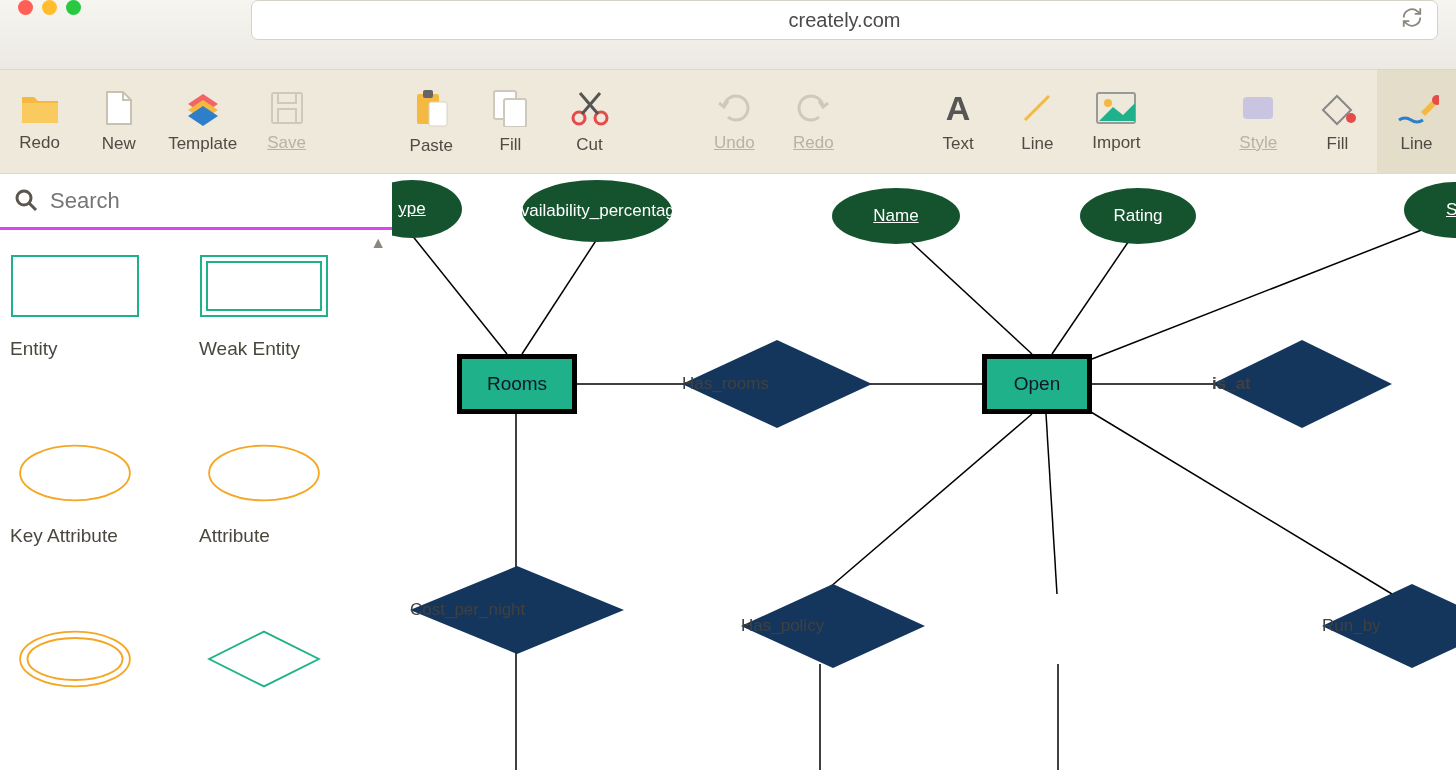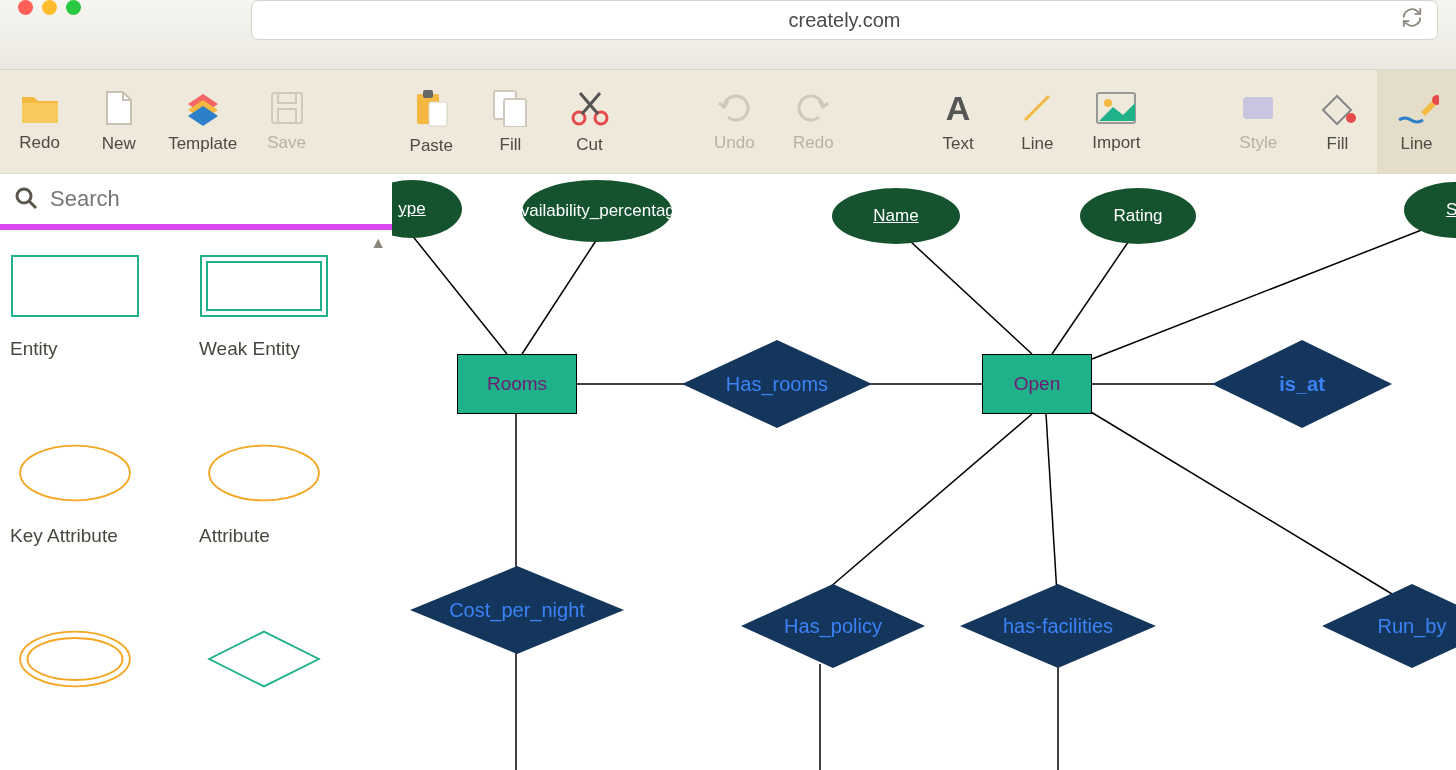--- a/index.html
+++ b/index.html
@@ -39,30 +39,30 @@
     background: #efe9db;
     border-bottom: 1px solid #e0dacb;
     display: flex; align-items: stretch;
   }
   .tool {
     width: 82px;
     display: flex; flex-direction: column; align-items: center; justify-content: center;
     gap: 8px; cursor: pointer; font-size: 17px; color: #4e4b44;
   }
   .tool.wide { width: 92px; }
-  .tool.disabled { color: #b8b2a3; }
+  .tool.disabled { color: #b8b2a3; text-decoration: underline; }
   .tool.active { background: #e4ddc9; }
   .tool-label { font-size: 17px; }
   .spacer { width: 68px; }
   .spacer-lg { width: 65px; }
 
   
   .workspace { display: flex; height: calc(770px - 70px - 104px); }
   .left-panel { width: 392px; background: #fff; display:flex; flex-direction:column; }
-  .search-row { height: 56px; display:flex; align-items:center; padding: 0 14px; border-bottom:6px solid #d946ef;}
+  .search-row { height: 56px; display:flex; align-items:center; padding: 0 14px; border-bottom:3px solid #d946ef;}
   .search-row input {
     border:none; outline:none; flex:1; font-size:22px; color:#9c968a; padding-left:10px;
     background: transparent;
   }
   .shape-lib-title {
     height: 60px; background:#f4f0e4; display:flex; align-items:center;
     padding-left: 14px; font-size:21px; color:#4d4a42;
   }
   .shape-grid {
     flex:1; padding: 24px 10px; display:grid;
@@ -70,33 +70,33 @@
     position: relative;
   }
   .shape-cell { display:flex; flex-direction:column; gap:20px; font-size:19px; color:#4a473f;}
   .shape-thumb { width:130px; height:64px; }
   .scroll-arrow { position:absolute; right:6px; top:4px; color:#8b877d; }
 
   
   .canvas { flex:1; background:#fff; position:relative; overflow:hidden; }
 
   .entity-box {
-    position:absolute; background:#1fb18a; color:#701a75;
+    position:absolute; background:#1fb18a; color:#0f172a;
     display:flex; align-items:center; justify-content:center;
-    font-size:19px; border:1px solid #000000;
+    font-size:19px; border:5px solid #000000;
   }
   .attr-oval {
     position:absolute; background:#14532d; color:#fff;
     border-radius:50%; display:flex; align-items:center; justify-content:center;
     text-align:center; font-size:17px; padding:4px 6px;
   }
   .attr-oval .underline { text-decoration: underline; }
   .rel-diamond {
-    position:absolute; color:#3b82f6; font-size:20px;
-    display:flex; align-items:center; justify-content:center;
+    position:absolute; color:#404040; font-size:17px;
+    display:flex; align-items:center; justify-content:flex-start;
   }
   .rel-diamond svg { position:absolute; top:0; left:0; width:100%; height:100%; z-index:0;}
   .rel-diamond span { position:relative; z-index:1; text-align:center;}
   .conn-line { position:absolute; z-index:0;}
 </style>
 </head>
 <body>
 
 <div class="browser-bar">
   <div class="traffic-lights">
@@ -353,26 +353,20 @@
           <path d="M107 0 L214 44 L107 88 L0 44 Z" fill="#14365c"></path>
         </svg>
       <span>Cost_per_night</span>
     </div>
     <div class="rel-diamond" style="left:349px; top:410px; width:184px; height:84px;">
       <svg viewBox="0 0 184 84">
           <path d="M92 0 L184 42 L92 84 L0 42 Z" fill="#14365c"></path>
         </svg>
       <span>Has_policy</span>
     </div>
-    <div class="rel-diamond" style="left:568px; top:410px; width:196px; height:84px;">
-      <svg viewBox="0 0 196 84">
-          <path d="M98 0 L196 42 L98 84 L0 42 Z" fill="#14365c"></path>
-        </svg>
-      <span>has-facilities</span>
-    </div>
     <div class="rel-diamond" style="left:930px; top:410px; width:180px; height:84px;">
       <svg viewBox="0 0 180 84">
           <path d="M90 0 L180 42 L90 84 L0 42 Z" fill="#14365c"></path>
         </svg>
       <span>Run_by</span>
     </div>
 
   </div>
 </div>
 

